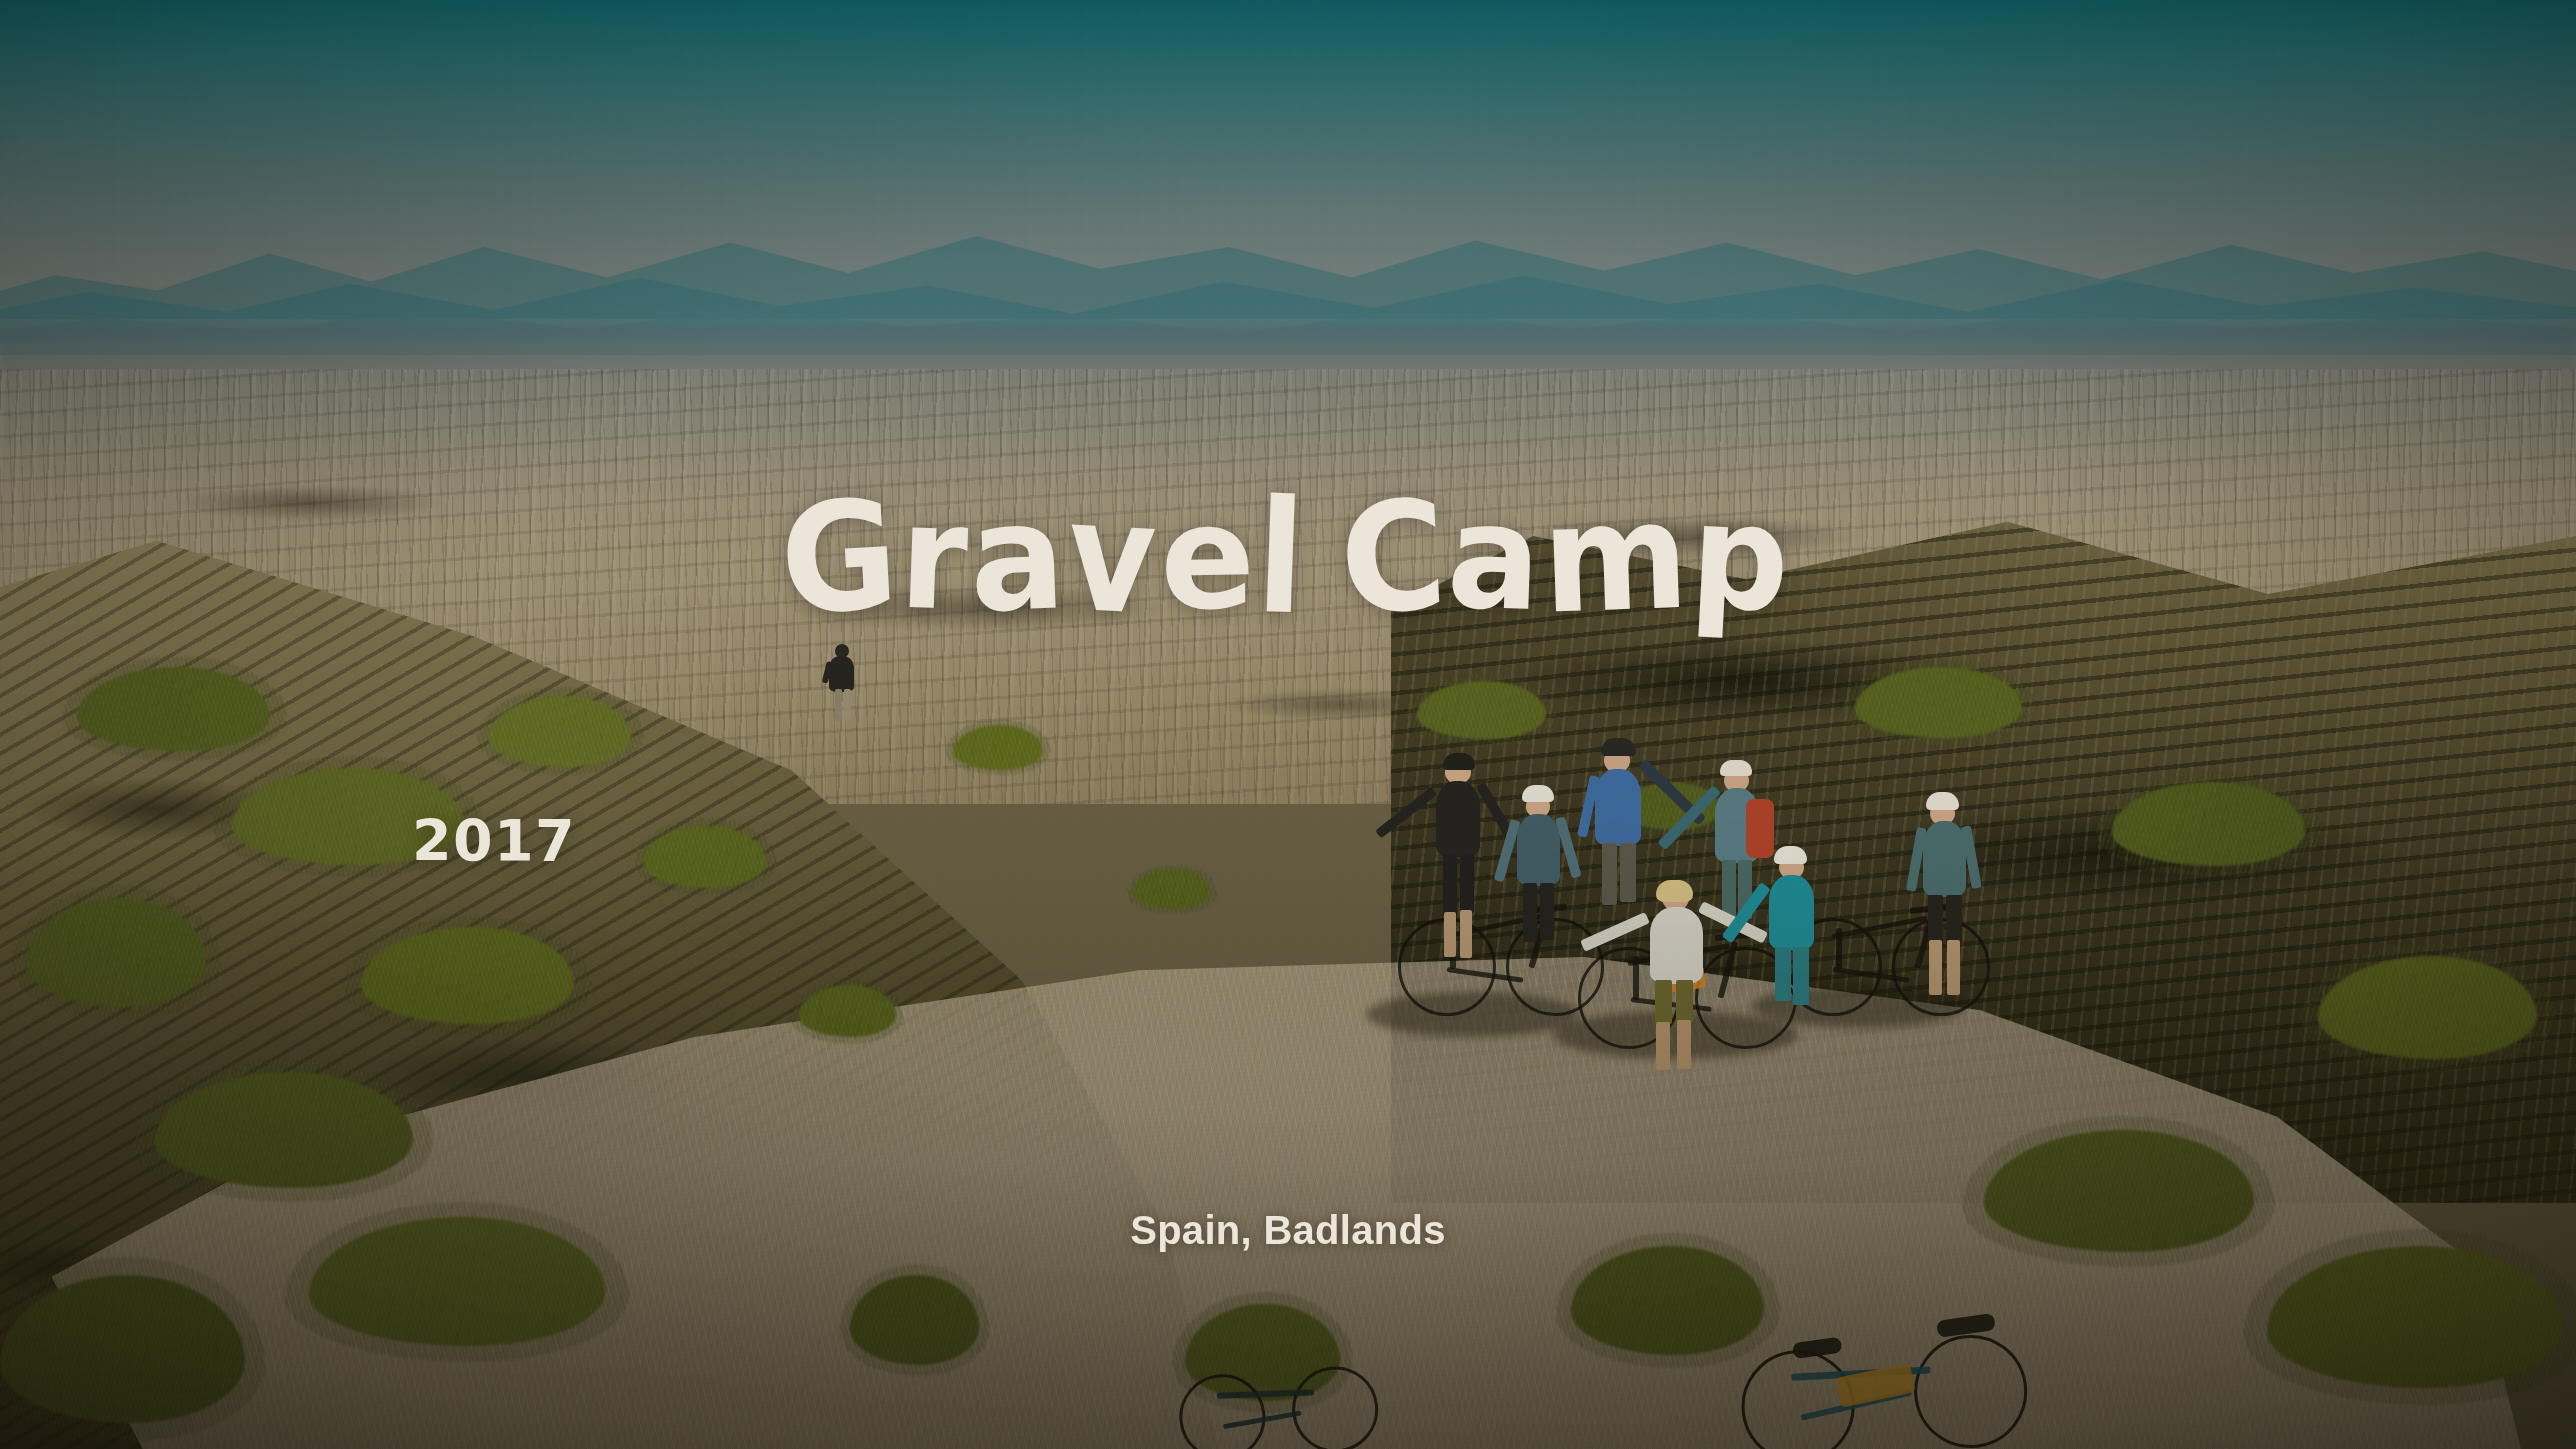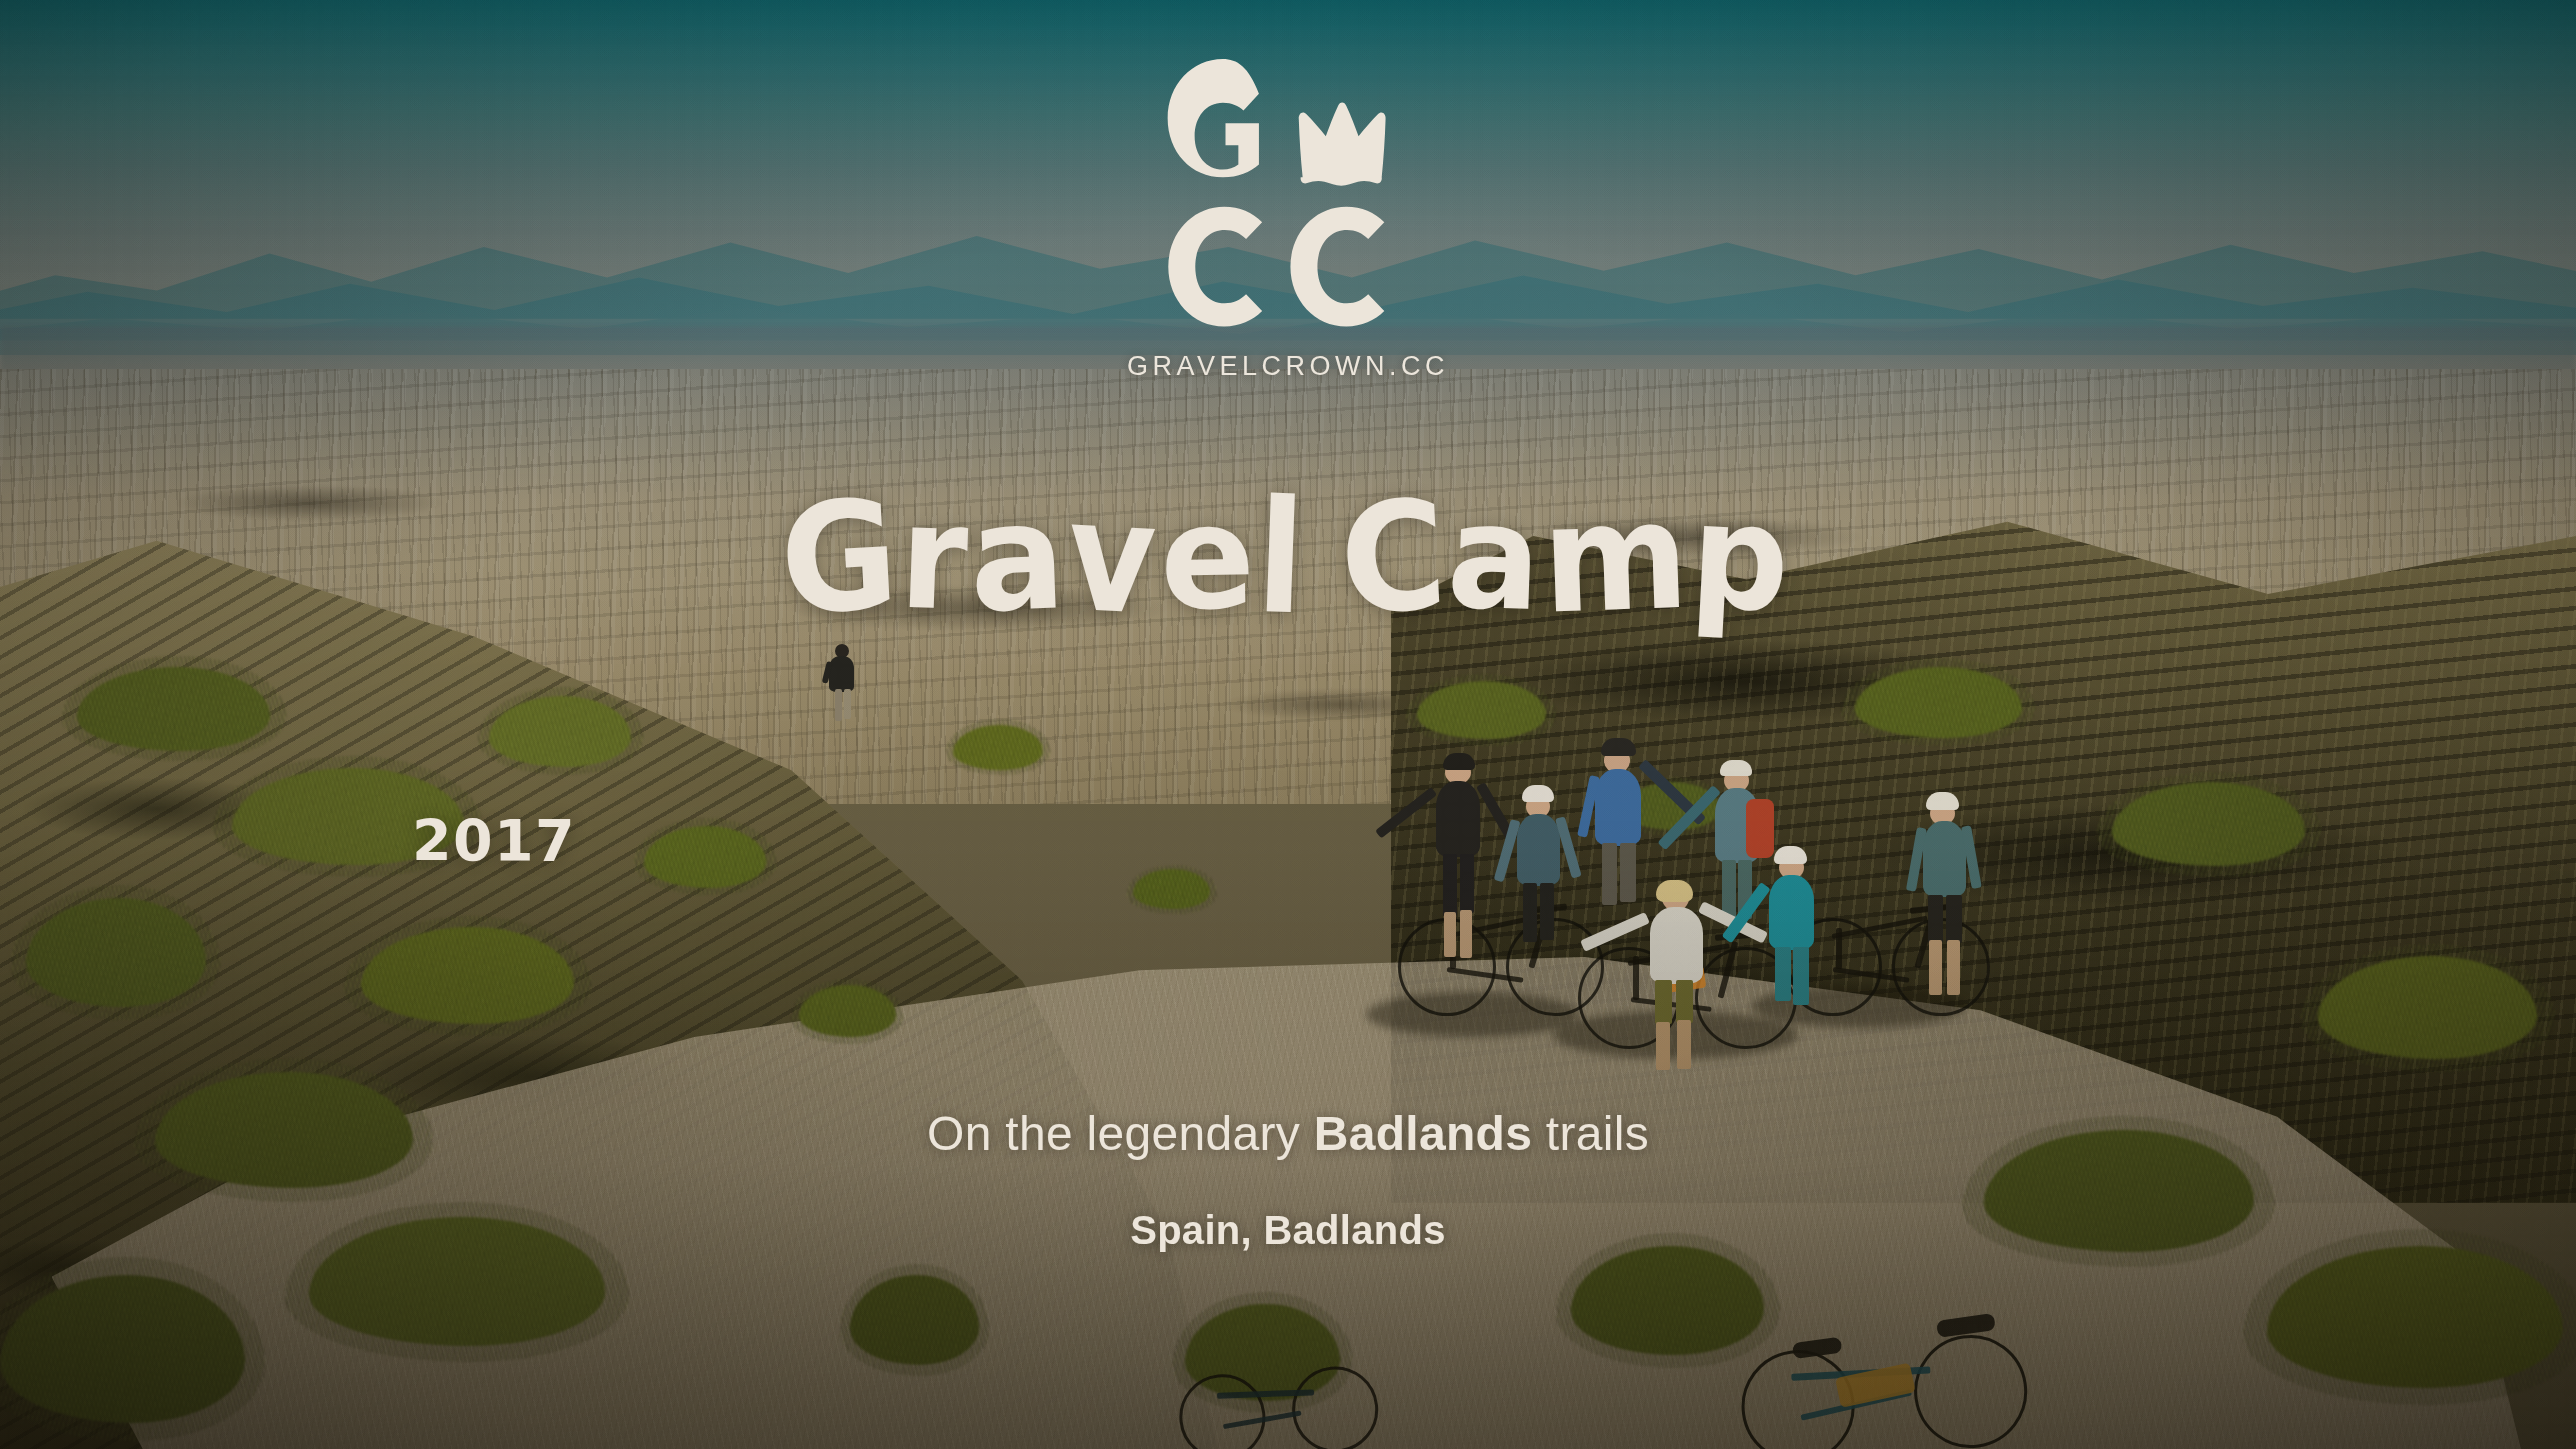--- a/index.html
+++ b/index.html
@@ -445,47 +445,29 @@
       <div style="position:absolute; left:205px; top:14px; width:58px; height:16.7px; background:rgba(24,22,16,.9); border-radius:7.7px;"></div>
     </div>
 
     <div class="warm"></div>
     <div class="grade"></div>
     <div class="film-grain"></div>
   </div>
 
   <div class="overlay">
 
-    <div class="logo-block">
-      <svg class="logo-mark" width="270" height="296" viewBox="0 0 420 460" aria-hidden="true">
-        <g fill="#ece5da">
-
-          <path d="M108 20c-48 0-86 40-86 92s36 92 86 92c24 0 42-8 56-20V120h-52v34h20v30c-7 5-15 8-24 8-26 0-44-22-44-52s18-52 44-52c14 0 24 5 32 12l24-26C148 32 130 20 108 20z"></path>
-
-          <path d="M232 204c-3-30-5-60-6-90-1-9 6-14 12-8 10 10 20 22 30 34 6-16 12-32 19-47 3-7 10-7 13 0 7 15 13 31 19 47 10-12 20-24 30-34 6-6 13-1 12 8-1 30-3 60-6 90 1 7-4 11-10 9-9-3-18-4-27-2-9 2-17 6-26 6s-17-4-26-6c-9-2-18-1-27 2-6 2-11-2-10-9z"></path>
-
-          <path d="M110 250c-49 0-87 41-87 93s38 93 87 93c24 0 44-9 59-24l-25-26c-9 9-20 14-33 14-27 0-46-23-46-57s19-57 46-57c13 0 24 5 33 14l25-26c-15-15-35-24-59-24z"></path>
-
-          <path d="M300 250c-49 0-87 41-87 93s38 93 87 93c24 0 44-9 59-24l-25-26c-9 9-20 14-33 14-27 0-46-23-46-57s19-57 46-57c13 0 24 5 33 14l25-26c-15-15-35-24-59-24z"></path>
-        </g>
-      </svg>
-      <span class="logo-url">GRAVELCROWN.CC</span>
-    </div>
 
     <div class="title-row">
       <div class="brush title">
         <span style="transform:rotate(-3deg) scale(1.04,1.10);">G</span><span style="transform:rotate(2deg)  scale(1.00,1.06);">r</span><span style="transform:rotate(-2deg) scale(1.03,1.08);">a</span><span style="transform:rotate(3deg)  scale(0.98,1.12);">v</span><span style="transform:rotate(-1deg) scale(1.02,1.05);">e</span><span style="transform:rotate(2deg)  scale(1.00,1.14);">l</span><span style="display:inline-block;width:35px;"></span><span style="transform:rotate(-3deg) scale(1.05,1.10);">C</span><span style="transform:rotate(2deg)  scale(1.01,1.06);">a</span><span style="transform:rotate(-2deg) scale(1.02,1.09);">m</span><span style="transform:rotate(3deg)  scale(1.00,1.07);">p</span>
       </div>
     </div>
 
     <div class="date-row">
       <div class="brush year-text">2017</div>
     </div>
 
-    <div class="tagline">
-      <span>On the legendary </span><b>Badlands</b><span> trails</span>
-    </div>
 
     <div class="location">Spain, Badlands</div>
   </div>
 
 </div>
 
 
 </body></html>

